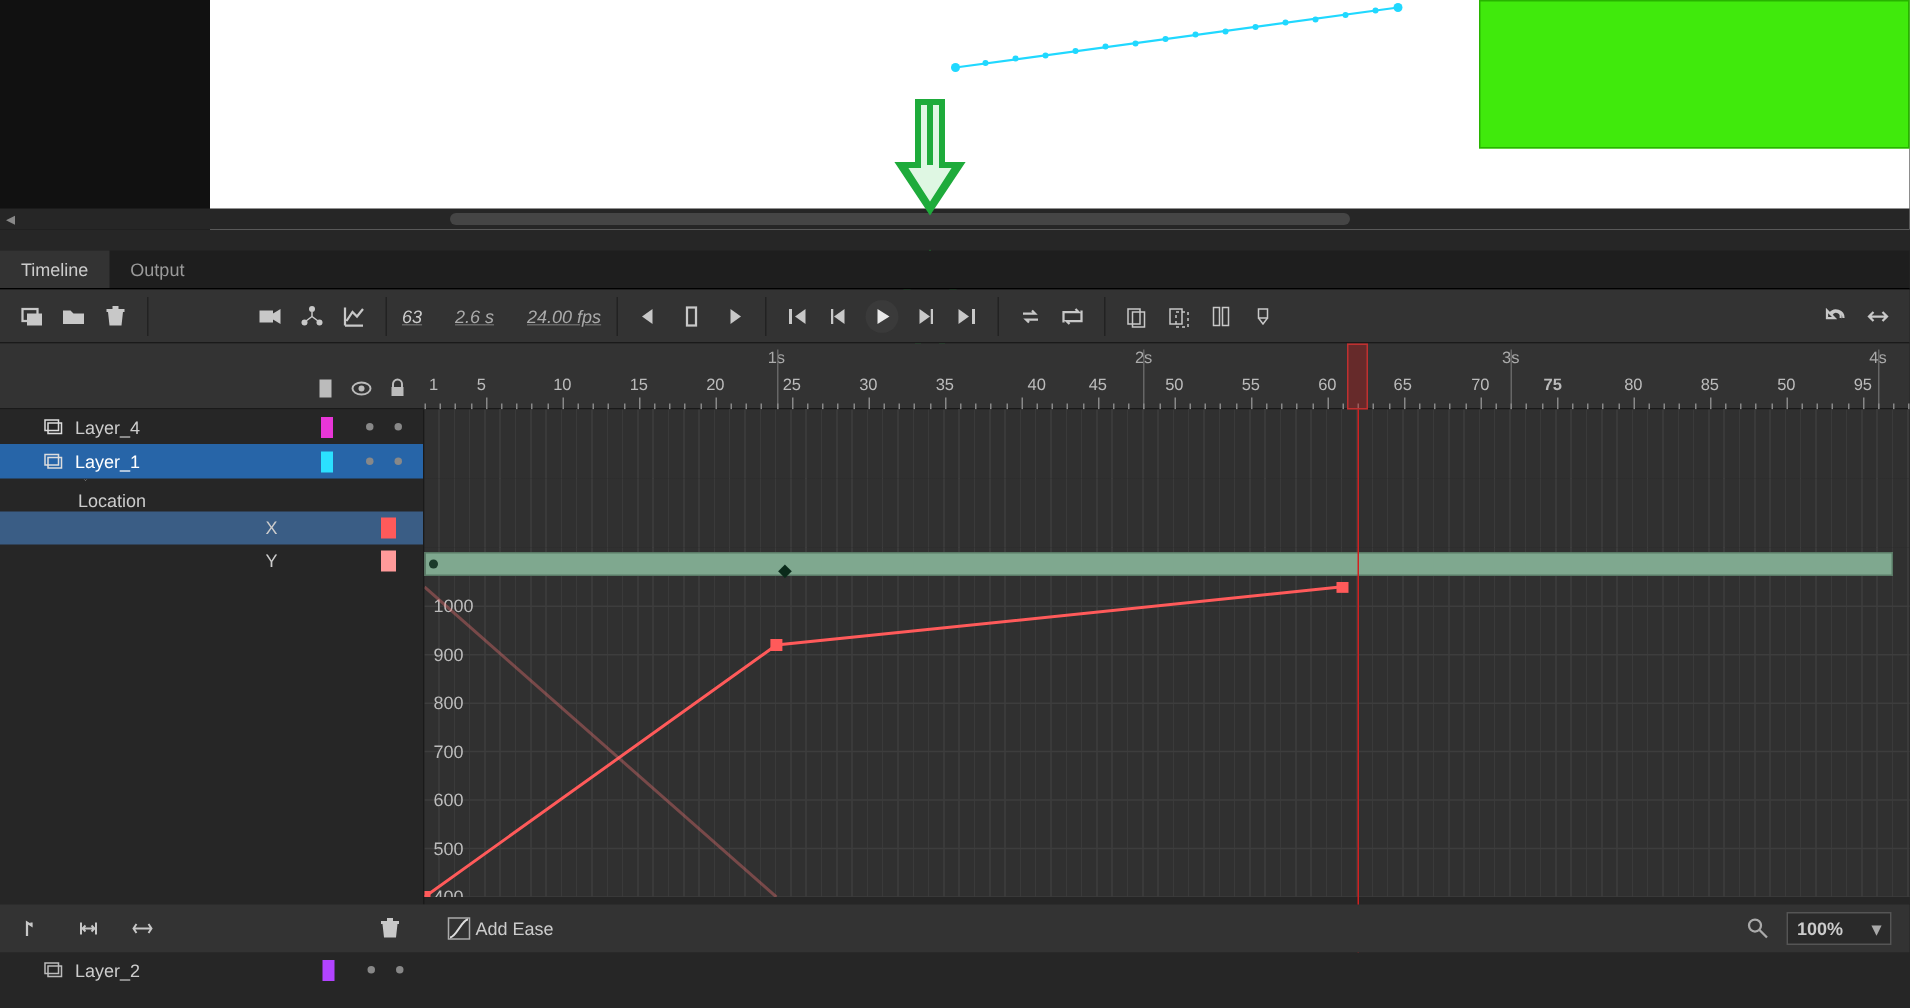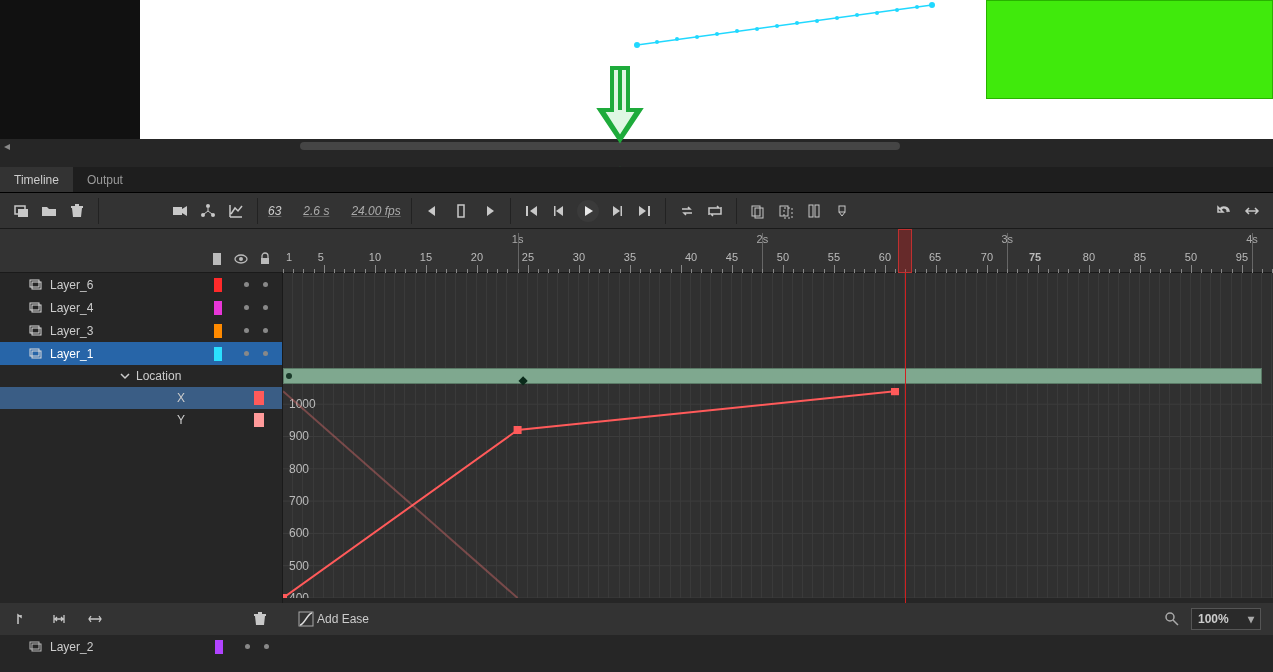--- a/index.html
+++ b/index.html
@@ -55,21 +55,21 @@
 .layer-list{position:absolute;left:0;top:0;width:283px;bottom:0;border-right:1px solid #1a1a1a;}
 .layer-row{height:23px;display:flex;align-items:center;padding-left:28px;gap:8px;position:relative;}
 .layer-row .icon{width:14px;height:14px;display:flex;align-items:center;justify-content:center;}
 .layer-row .icon svg{width:13px;height:13px;fill:#bbb;}
 .layer-row .name{flex:1;}
 .layer-row .swatch{width:8px;height:14px;position:absolute;right:60px;}
 .layer-row .dot{width:5px;height:5px;border-radius:50%;background:#888;}
 .layer-row .dots{position:absolute;right:14px;display:flex;gap:14px;}
 .layer-row.selected{background:#2765a8;color:#fff;}
 .layer-row.selected .name{color:#fff;}
-.sub-header{height:22px;display:flex;align-items:center;padding-left:120px;gap:6px;background:var(--bg2);}
+.sub-header{height:22px;display:flex;align-items:flex-start;padding-left:52px;gap:6px;background:var(--bg2);flex-direction:column;}
 .sub-header svg{width:10px;height:10px;fill:#bbb;}
 .prop-row{height:22px;display:flex;align-items:center;padding-left:130px;position:relative;}
 .prop-row.active{background:#3a5d85;}
 .prop-row .pname{flex:1;text-align:center;padding-right:50px;}
 .prop-row .pswatch{width:10px;height:14px;position:absolute;right:18px;}
 
 .track-grid{position:absolute;left:283px;top:0;right:0;bottom:0;}
 .frame-row{height:23px;position:relative;border-bottom:0px solid #222;}
 .motion-span{position:absolute;top:3px;height:16px;background:#7fa88f;border:1px solid #5a7a66;}
 .motion-span .key{position:absolute;top:4px;width:6px;height:6px;border-radius:50%;background:#1a3a2a;}
@@ -442,50 +442,22 @@
 
 <div class="tracks-zone">
   <div class="layer-list" id="layer-list">
       <div class="layer-row">
         <span class="icon">
           <svg viewBox="0 0 13 13">
             <rect x="1" y="2" width="9" height="7" fill="none" stroke="#ddd"></rect>
             <rect x="3" y="4" width="9" height="7" fill="none" stroke="#ddd"></rect>
           </svg>
         </span>
-        <span class="name">Layer_6</span>
-        <span class="swatch" style="background:#ff2a2a"></span>
-        <span class="dots">
-          <span class="dot"></span>
-          <span class="dot"></span>
-        </span>
-      </div>
-      <div class="layer-row">
-        <span class="icon">
-          <svg viewBox="0 0 13 13">
-            <rect x="1" y="2" width="9" height="7" fill="none" stroke="#ddd"></rect>
-            <rect x="3" y="4" width="9" height="7" fill="none" stroke="#ddd"></rect>
-          </svg>
-        </span>
         <span class="name">Layer_4</span>
         <span class="swatch" style="background:#e836d8"></span>
-        <span class="dots">
-          <span class="dot"></span>
-          <span class="dot"></span>
-        </span>
-      </div>
-      <div class="layer-row">
-        <span class="icon">
-          <svg viewBox="0 0 13 13">
-            <rect x="1" y="2" width="9" height="7" fill="none" stroke="#ddd"></rect>
-            <rect x="3" y="4" width="9" height="7" fill="none" stroke="#ddd"></rect>
-          </svg>
-        </span>
-        <span class="name">Layer_3</span>
-        <span class="swatch" style="background:#ff8a00"></span>
         <span class="dots">
           <span class="dot"></span>
           <span class="dot"></span>
         </span>
       </div>
       <div class="layer-row selected">
         <span class="icon">
           <svg viewBox="0 0 13 13">
             <rect x="1" y="2" width="9" height="7" fill="none" stroke="#ddd"></rect>
             <rect x="3" y="4" width="9" height="7" fill="none" stroke="#ddd"></rect>

